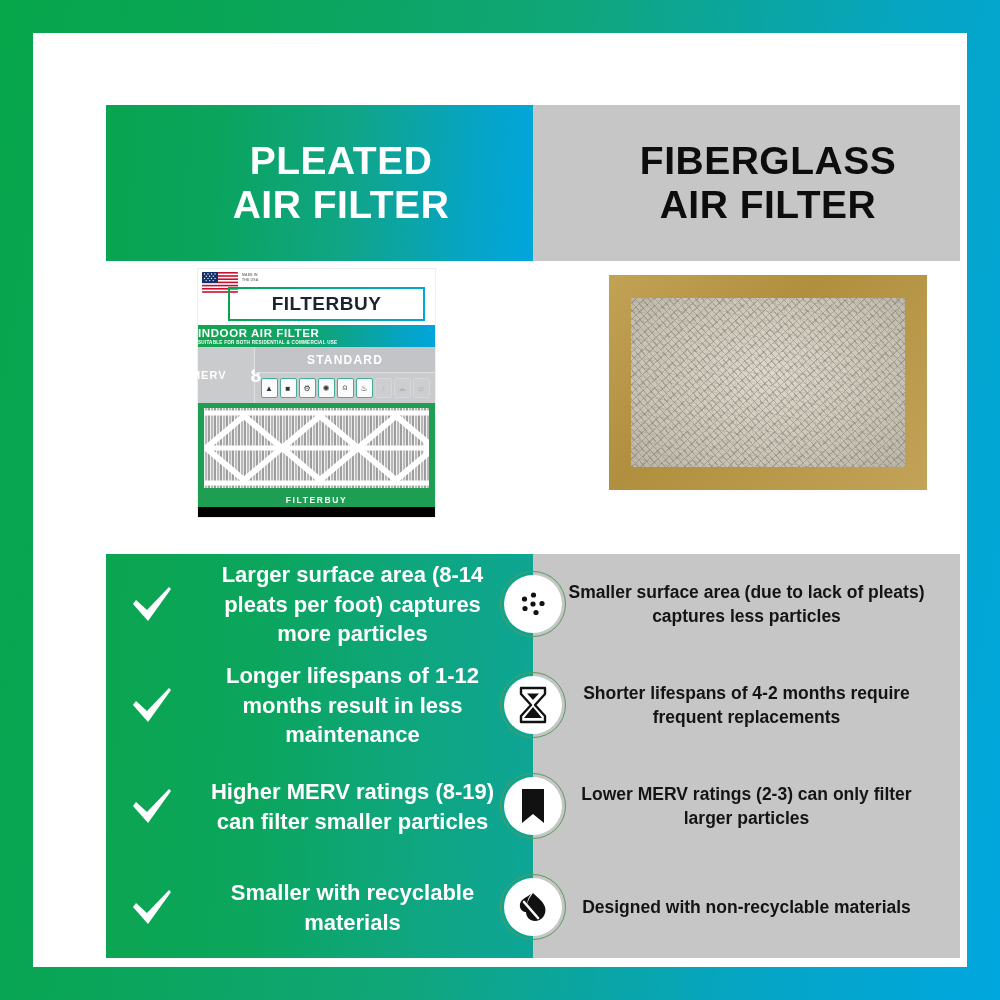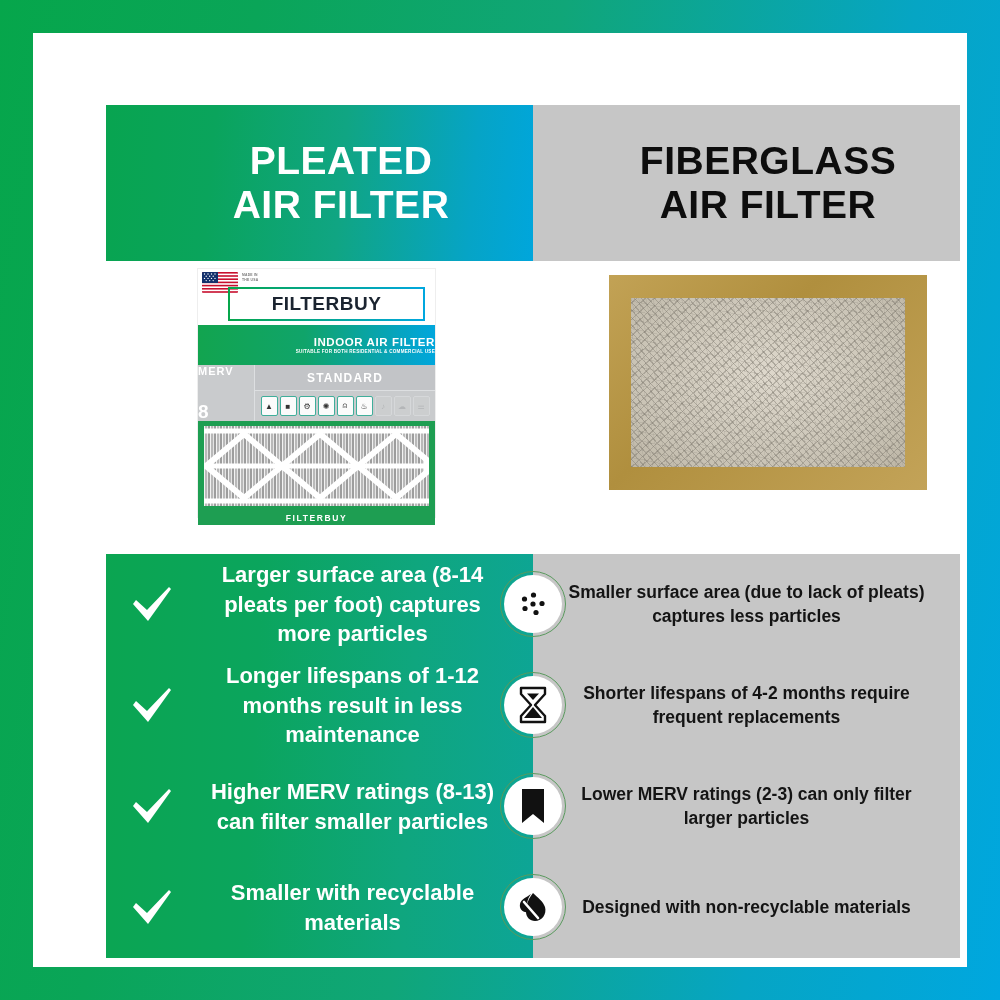--- a/index.html
+++ b/index.html
@@ -137,42 +137,42 @@
     justify-content: center;
   }
   .pf-brand {
     font-size: 19px;
     font-weight: 800;
     letter-spacing: 0.5px;
     color: #1b2430;
   }
 
   .pf-greenbar {
-    height: 40px;
+    height: 22px;
     background: linear-gradient(90deg, #12a44f 0%, #10a46a 45%, #06a4c0 85%, #00a6dc 100%);
     display: flex;
     flex-direction: column;
-    align-items: flex-end;
+    align-items: flex-start;
     justify-content: center;
     color: #ffffff;
   }
   .pf-greenbar .l1 { font-size: 11.5px; font-weight: 800; letter-spacing: .6px; }
   .pf-greenbar .l2 { font-size: 4.6px; font-weight: 700; letter-spacing: .25px; margin-top: 1px; }
 
   .pf-specs {
     position: relative;
     height: 56px;
     background: #c9cbcd;
     display: flex;
   }
   .pf-merv {
     width: 56px;
     display: flex;
-    flex-direction: column;
-    align-items: flex-start;
+    flex-direction: row;
+    align-items: center;
     justify-content: center;
     color: #ffffff;
     background: #c9cbcd;
     border-right: 1px solid #dddfe1;
     gap: 24px;
   }
   .pf-merv .m1 { font-size: 11px; font-weight: 800; letter-spacing: 1px; }
   .pf-merv .m2 { font-size: 19px; font-weight: 800; line-height: 1; margin-top: 1px; }
   .pf-specs-right { flex: 1; display: flex; flex-direction: column; }
   .pf-standard {
@@ -520,21 +520,21 @@
             </svg>
           </div>
         </div>
 
         <div class="row" style="top:202px;">
           <div class="row-check">
             <svg width="44" height="40" viewBox="0 0 44 40" aria-hidden="true">
               <path d="M3,19 L6,15 L17,25 L39,2 L41,4 L18,36 Z" fill="#ffffff"></path>
             </svg>
           </div>
-          <div class="row-left-text">Higher MERV ratings (8-13) can filter smaller particles</div>
+          <div class="row-left-text">Higher MERV ratings (8-19) can filter smaller particles</div>
           <div class="row-right-text">Lower MERV ratings (2-3) can only filter larger particles</div>
         </div>
         <div class="row-icon" style="top:252px;">
           <div class="ring"></div>
           <div class="disc">
             <svg width="26" height="36" viewBox="0 0 26 36" aria-hidden="true">
               <path d="M2,1 H24 V35 L13,26 L2,35 Z" fill="#111111"></path>
             </svg>
           </div>
         </div>

